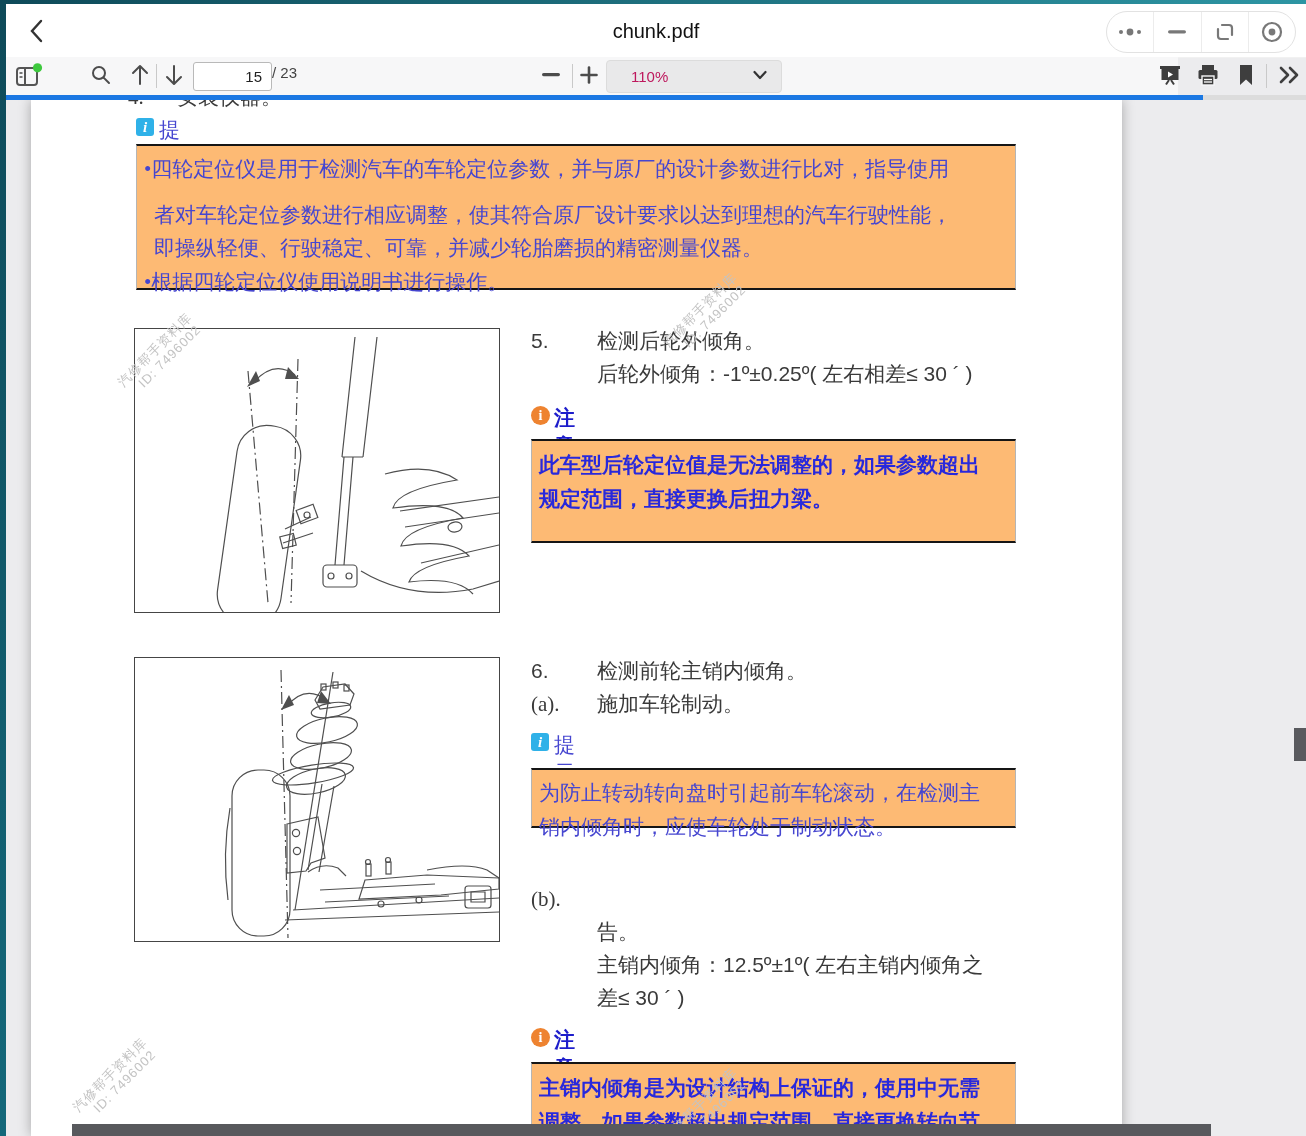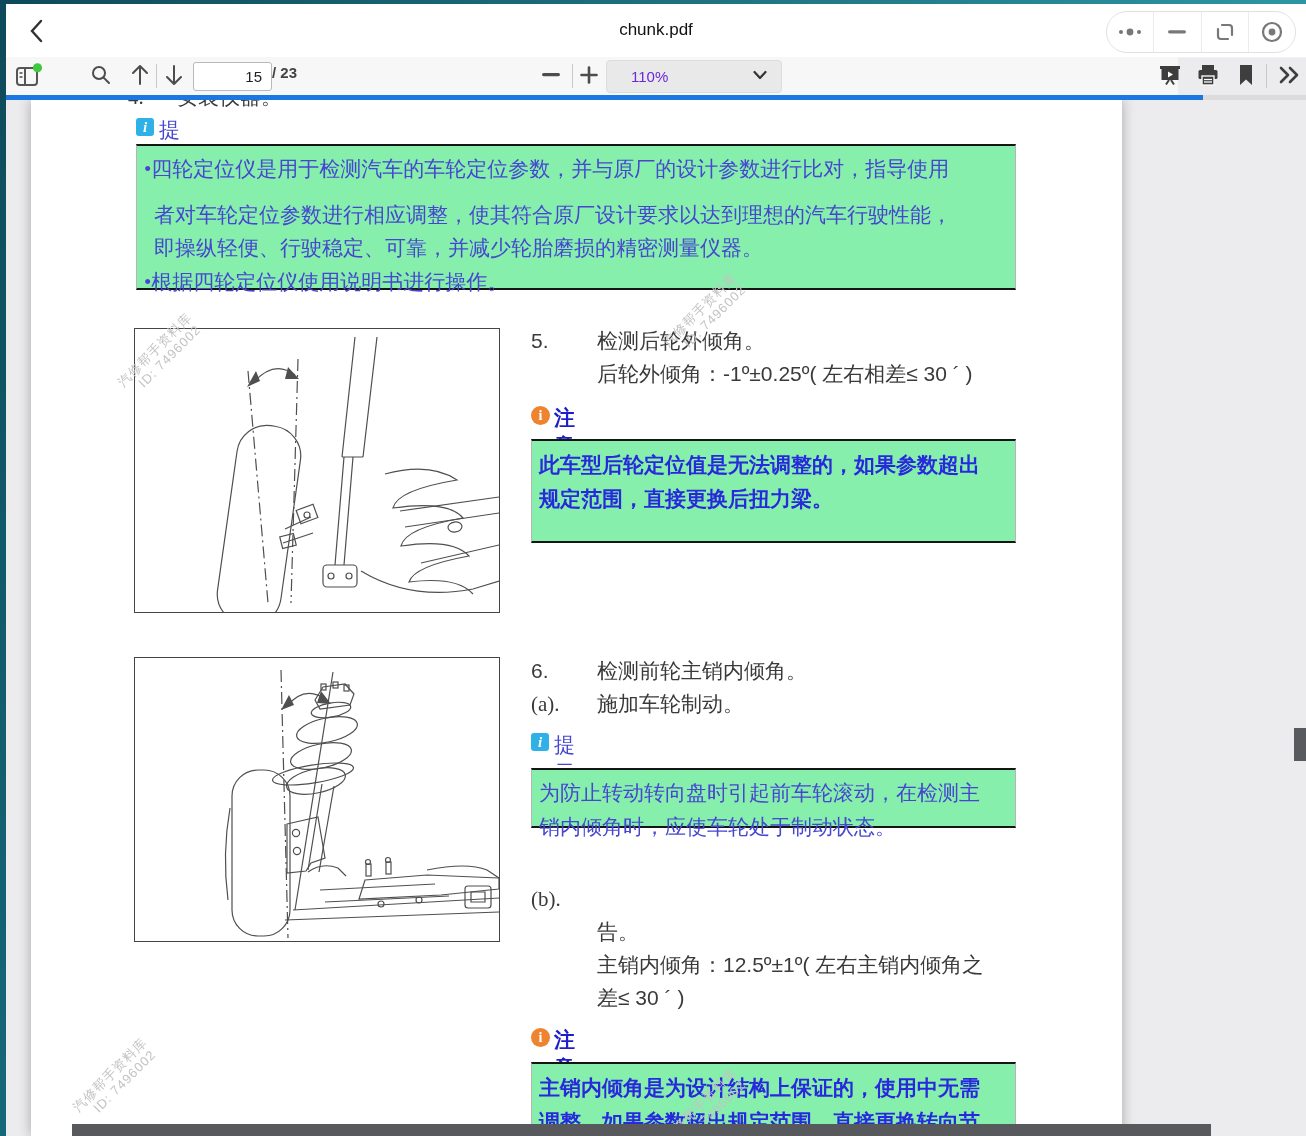--- a/index.html
+++ b/index.html
@@ -8,51 +8,51 @@
     background:#ececee;font-family:"Liberation Sans",sans-serif;
     -webkit-font-smoothing:antialiased;
   }
   .abs{position:absolute;}
   
   .frame-top{left:0;top:0;width:1306px;height:4px;background:linear-gradient(90deg,#0e4a59,#2d95a3);z-index:60;}
   .frame-left{left:0;top:0;width:6px;height:1136px;background:linear-gradient(180deg,#0e4a59,#14687a);z-index:60;}
   
   .titlebar{left:6px;top:4px;width:1300px;height:53px;background:#fff;border-bottom:1px solid #f1f1f1;z-index:40;}
   .back-btn{left:14px;top:12px;width:34px;height:30px;display:flex;align-items:center;justify-content:center;cursor:pointer;}
-  .win-title{left:0;top:16px;width:1300px;text-align:center;font-size:17px;color:#111;}
+  .win-title{left:0;top:16px;width:1300px;text-align:center;font-size:20px;color:#111;}
   .ctrl-pill{right:10px;top:7px;width:188px;height:40px;border:1px solid #e2e2e2;border-radius:21px;background:#fff;display:flex;align-items:stretch;}
   .ctrl-cell{flex:1;display:flex;align-items:center;justify-content:center;cursor:pointer;}
   .ctrl-cell + .ctrl-cell{border-left:1px solid #ececec;}
   
   .toolbar{left:6px;top:57px;width:1172px;height:38px;background:#f7f7f8;z-index:40;}
   .tb{position:absolute;display:flex;align-items:center;justify-content:center;cursor:pointer;}
   .tb-sep{position:absolute;width:1px;background:#c9c9c9;top:7px;height:24px;}
   .page-input{position:absolute;left:187px;top:5px;width:66px;height:25px;border:1px solid #b9b9b9;border-radius:3px;background:#fff;
     text-align:right;padding-right:9px;font-size:15px;color:#222;font-family:"Liberation Sans",sans-serif;}
-  .page-total{position:absolute;left:266px;top:7px;font-size:15px;color:#444;font-weight:bold;}
+  .page-total{position:absolute;left:266px;top:7px;font-size:15px;color:#444;}
   .zoom-select{position:absolute;left:600px;top:3px;width:174px;height:31px;background:#e9e9ea;border:1px solid #dcdcdc;border-radius:4px;
     display:flex;align-items:center;cursor:pointer;}
-  .zoom-select .zv{margin-left:24px;font-size:15px;color:#6d28d9;}
+  .zoom-select .zv{margin-left:24px;font-size:15px;color:#be185d;}
   .zoom-select svg{position:absolute;right:14px;top:9px;}
   
   .progressbar{left:6px;top:95px;width:1300px;height:5px;background:#dcdcdc;z-index:40;}
   .progress-fill{height:5px;background:var(--accent,#1b78e3);width:1197px;}
   
   .viewport{left:6px;top:100px;width:1300px;height:1036px;background:#ececee;overflow:hidden;}
   .page{position:absolute;left:25px;top:0;width:1091px;height:1036px;background:#fff;box-shadow:0 0 12px rgba(0,0,0,.3);overflow:hidden;}
   .bottom-bar{position:absolute;left:66px;top:1024px;width:1139px;height:12px;background:#58595d;z-index:20;cursor:pointer;}
   .scroll-thumb{position:absolute;right:0;top:628px;width:12px;height:33px;background:#595a5e;z-index:25;cursor:pointer;}
   
   .serif{font-family:"Liberation Serif",serif;}
   .sans{font-family:"Liberation Sans",sans-serif;}
   .t21{font-size:21px;line-height:24px;white-space:nowrap;}
   .blk{color:#3a3a3a;}
   .tiptxt{color:var(--tip_text,#4646d0);}
   .nottxt{color:var(--notice_text,#2828dc);font-weight:bold;}
-  .graybox{position:absolute;background:#86efac;border-top:2px solid #151515;border-bottom:2px solid #151515;
+  .graybox{position:absolute;background:#fdba74;border-top:2px solid #151515;border-bottom:2px solid #151515;
     border-left:1px solid #b5b5b5;border-right:1px solid #b5b5b5;box-sizing:border-box;padding-top:7px;}
   .graybox .bl{height:33.5px;line-height:33.5px;font-size:21px;white-space:nowrap;padding-left:7px;}
   .lbl-row{position:absolute;height:22px;}
   .info-sq{position:absolute;width:18px;height:18px;border-radius:3px;background:var(--tip_icon,#2fb1e8);color:#fff;
     font-family:"Liberation Serif",serif;font-style:italic;font-weight:bold;font-size:15px;text-align:center;line-height:18px;}
   .info-ci{position:absolute;width:19px;height:19px;border-radius:50%;background:var(--notice_icon,#ee8330);color:#fff;
     font-family:"Liberation Serif",serif;font-weight:bold;font-size:14px;text-align:center;line-height:19px;}
   .lbl-tip{position:absolute;left:23px;top:-2px;font-size:21px;color:var(--tip_text,#4646d0);font-family:"Liberation Serif",serif;}
   .lbl-not{position:absolute;left:23px;top:-2px;font-size:21px;color:#1d1dcb;font-weight:bold;font-family:"Liberation Serif",serif;}
   .figure{position:absolute;width:364px;height:283px;border:1px solid #454545;background:#fff;box-sizing:content-box;}

